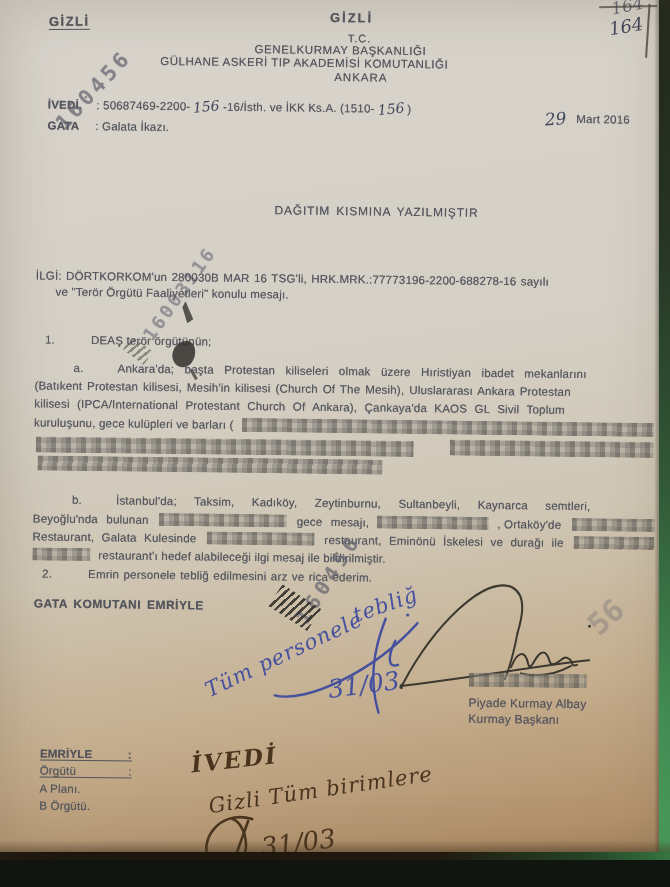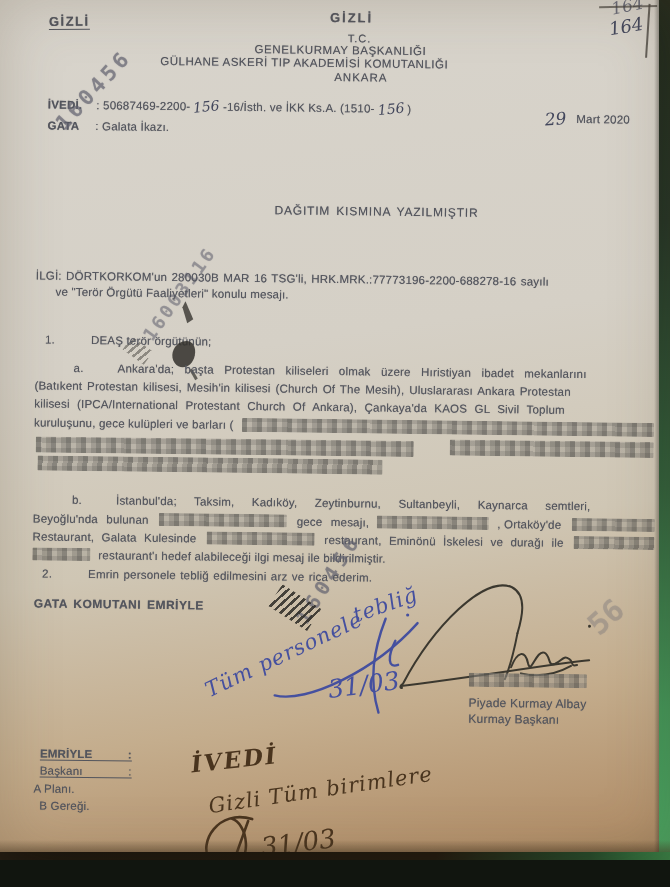--- a/index.html
+++ b/index.html
@@ -55,21 +55,21 @@
     <div class="row" style="left:46px;top:100px;">
       <span class="typed fs115 bold">İVEDİ.</span>
       <span class="typed fs115" style="margin-left:14px;">: 50687469-2200-</span>
       <span class="hw pen" style="font-size:14px;transform:rotate(-6deg);margin:0 3px;">156</span>
       <span class="typed fs115">-16/İsth. ve İKK Ks.A. (1510-</span>
       <span class="hw pen" style="font-size:14px;transform:rotate(-6deg);margin:0 3px;">156</span>
       <span class="typed fs115">)</span>
     </div>
     <div class="row" style="left:543px;top:106px;">
       <span class="hw pen" style="font-size:17px;transform:rotate(-5deg);">29</span>
-      <span class="typed fs115" style="margin-left:10px;">Mart 2020</span>
+      <span class="typed fs115" style="margin-left:10px;">Mart 2016</span>
     </div>
     <div class="row" style="left:46px;top:123px;">
       <span class="typed fs115 bold">GATA</span>
       <span class="typed fs115" style="margin-left:16px;">: Galata İkazı.</span>
     </div>
 
     <div class="t stamp" style="left:58px;top:118px;font-size:21px;letter-spacing:4px;transform:rotate(-48deg);transform-origin:left center;">160456</div>
 
     <div class="t typed fs12" style="left:274px;top:204px;letter-spacing:.8px;word-spacing:2px;">DAĞITIM KISMINA YAZILMIŞTIR</div>
 
@@ -165,25 +165,25 @@
 
     <div class="t mosaic" style="left:474px;top:671px;width:118px;height:14px;"></div>
     <div class="t typed fs12" style="left:474px;top:694px;">Piyade Kurmay Albay</div>
     <div class="t typed fs12" style="left:474px;top:710px;">Kurmay Başkanı</div>
 
     <div class="row underline" style="left:46px;top:751px;width:92px;justify-content:space-between;">
       <span class="typed fs115 bold">EMRİYLE</span>
       <span class="typed fs115 bold">:</span>
     </div>
     <div class="row underline" style="left:46px;top:768px;width:92px;justify-content:space-between;">
-      <span class="typed fs115">Başkanı</span>
+      <span class="typed fs115">Örgütü</span>
       <span class="typed fs115">:</span>
     </div>
-    <div class="t typed fs115" style="left:40px;top:786px;">A Planı.</div>
-    <div class="t typed fs115" style="left:46px;top:803px;">B Gereği.</div>
+    <div class="t typed fs115" style="left:46px;top:786px;">A Planı.</div>
+    <div class="t typed fs115" style="left:46px;top:803px;">B Örgütü.</div>
 
     <div class="t hw brown" style="left:197px;top:747px;font-size:23px;letter-spacing:2px;transform:rotate(-7deg);font-weight:bold;">İVEDİ</div>
     <div class="t hw brown" style="left:214px;top:778px;font-size:21px;letter-spacing:1px;transform:rotate(-9deg);">Gizli Tüm birimlere</div>
     <svg width="75" height="80" style="left:203px;top:810px;">
       <g stroke="#49341e" stroke-width="2.6" fill="none" stroke-linecap="round">
         <path d="M56 10 C 22 0, 2 34, 14 52 C 26 68, 52 60, 50 34 C 49 20, 42 12, 36 10"></path>
         <path d="M52 12 L 30 76"></path>
       </g>
     </svg>
     <div class="t hw brown" style="left:268px;top:828px;font-size:26px;transform:rotate(-8deg);">31/03</div>

